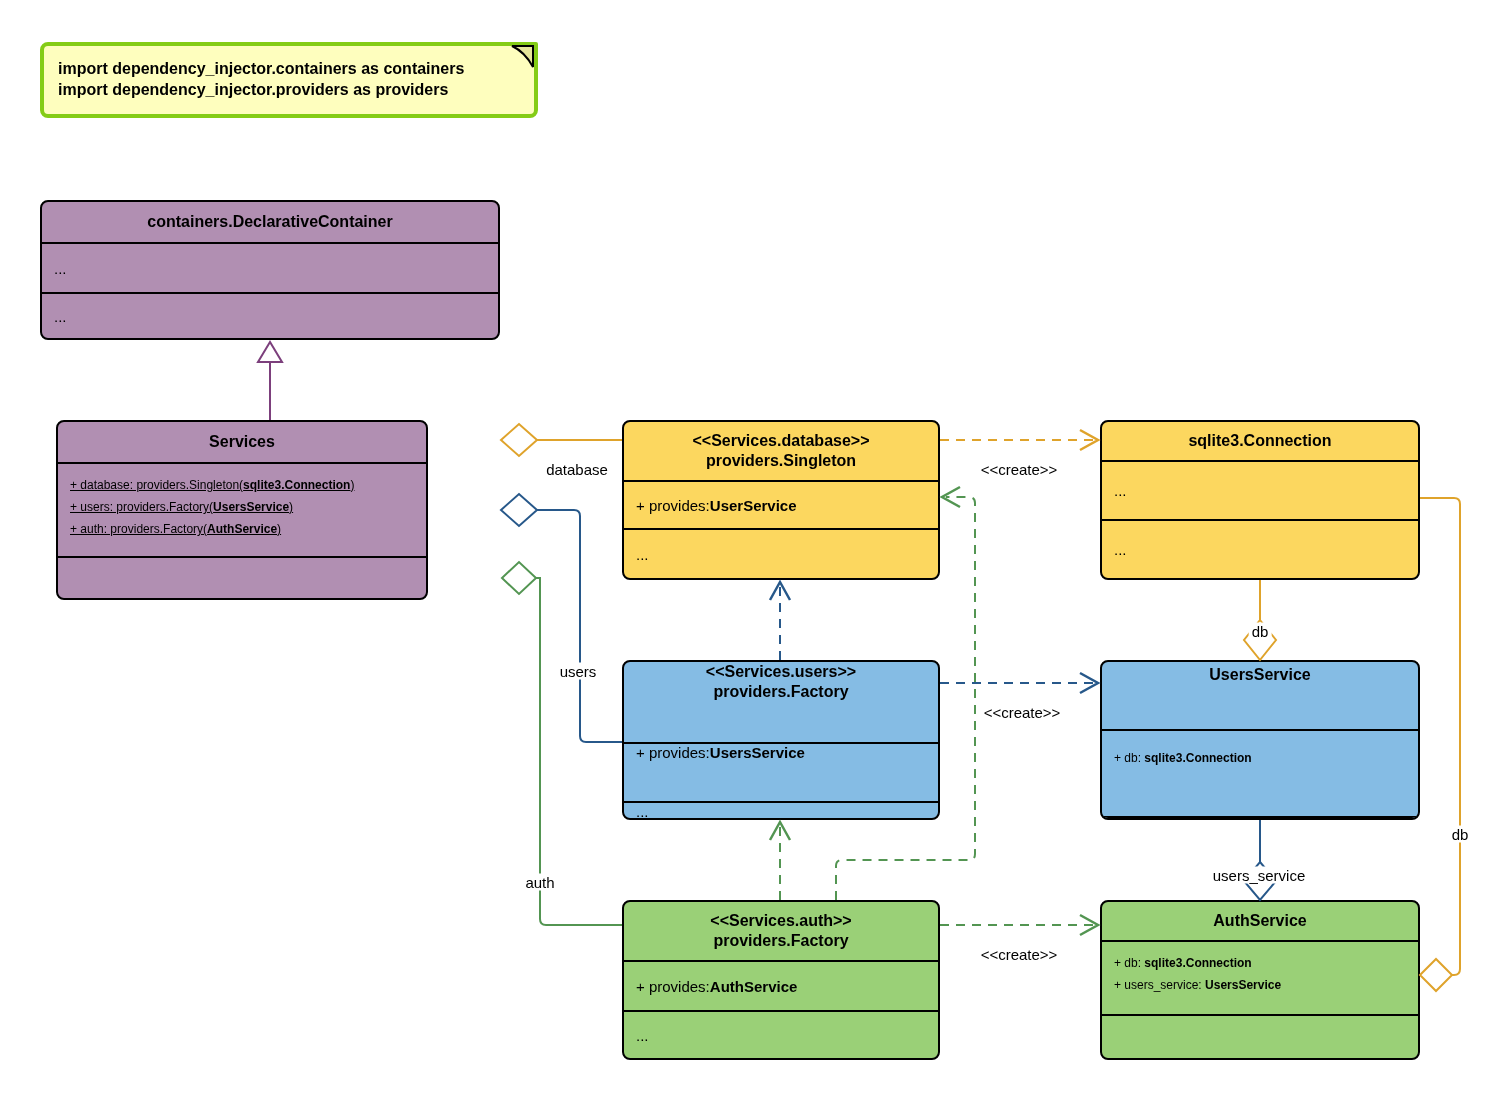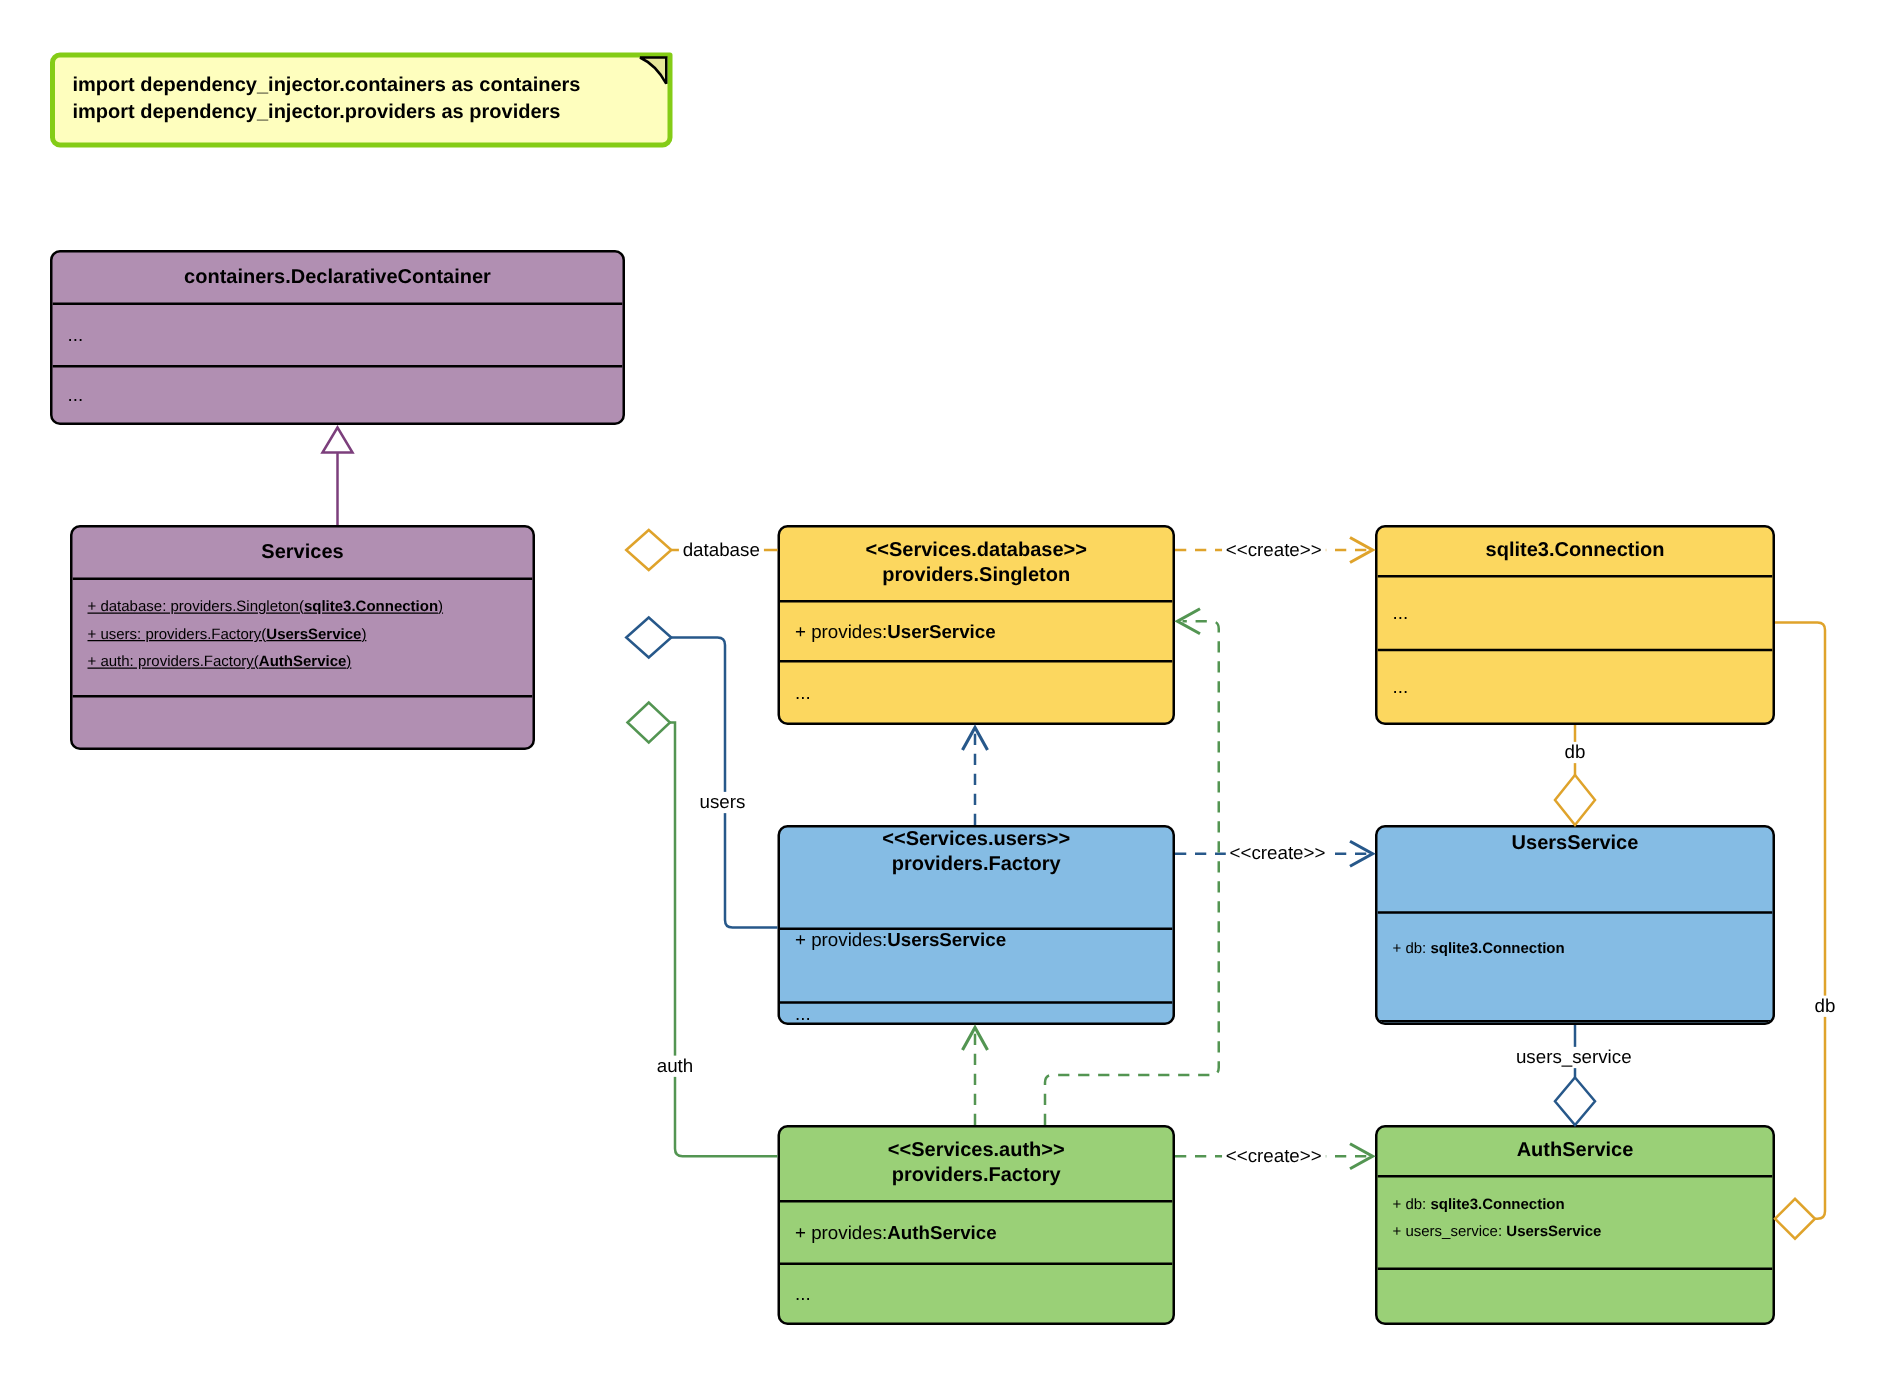--- a/index.html
+++ b/index.html
@@ -29,21 +29,21 @@
   .underlined .attr-row { text-decoration: underline; }
   .dots-sec { display: flex; align-items: center; font-size: 15px; color: #000; padding-left: 12px; }
   .empty-sec { flex: 1; }
   .grow { flex: 1; }
 
   
   .edges { position: absolute; left: 0; top: 0; z-index: 5; pointer-events: none; }
 
   
   .edge-label { position: absolute; transform: translate(-50%, -50%); background: #ffffff;
-                font-size: 15px; color: #000; padding: 0 3px; white-space: nowrap; z-index: 10; }
+                font-size: 15px; color: #000; padding: 0 3px; white-space: nowrap; z-index: 10; margin-top: 29px; }
 </style>
 </head>
 <body>
 
 <div class="canvas">
 
   <div class="note">
     <div class="note-line">import dependency_injector.containers as containers</div>
     <div class="note-line">import dependency_injector.providers as providers</div>
     <svg class="note-fold" width="26" height="26" viewBox="0 0 26 26">

